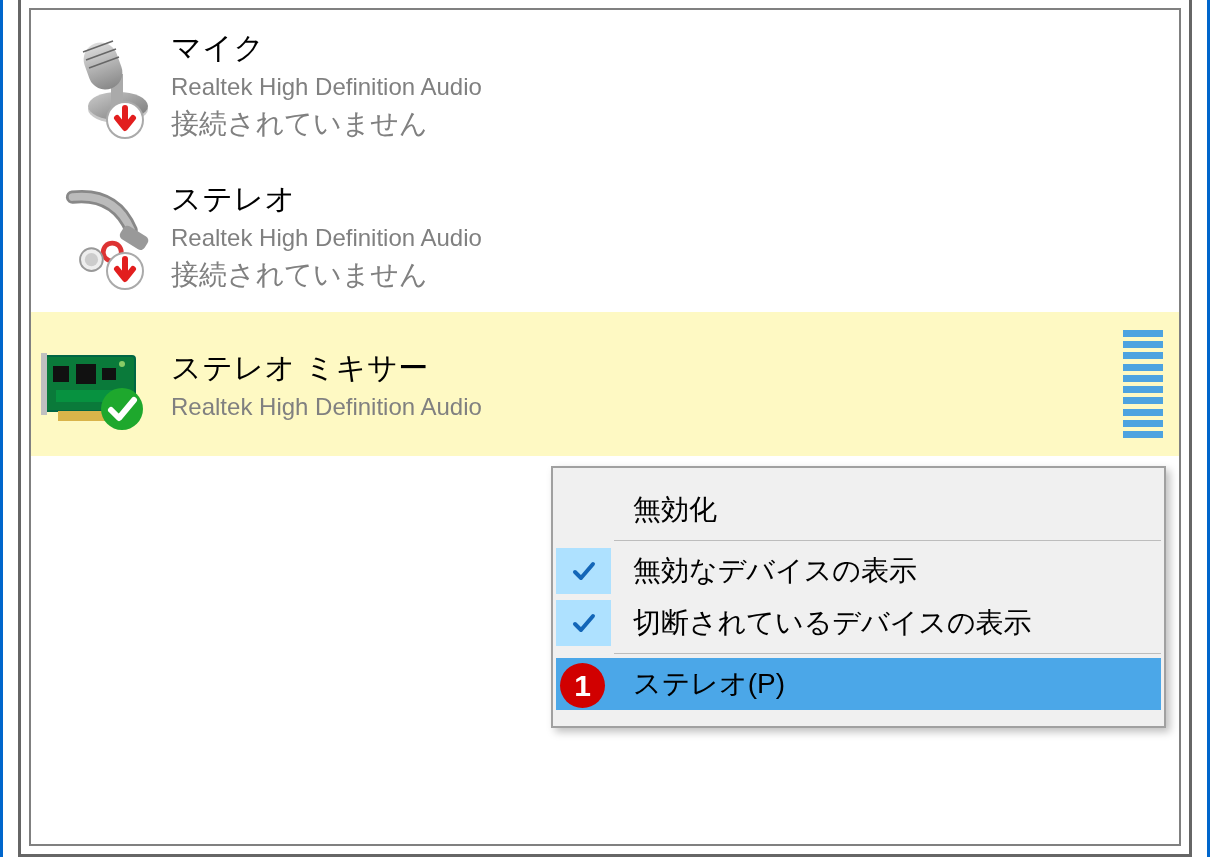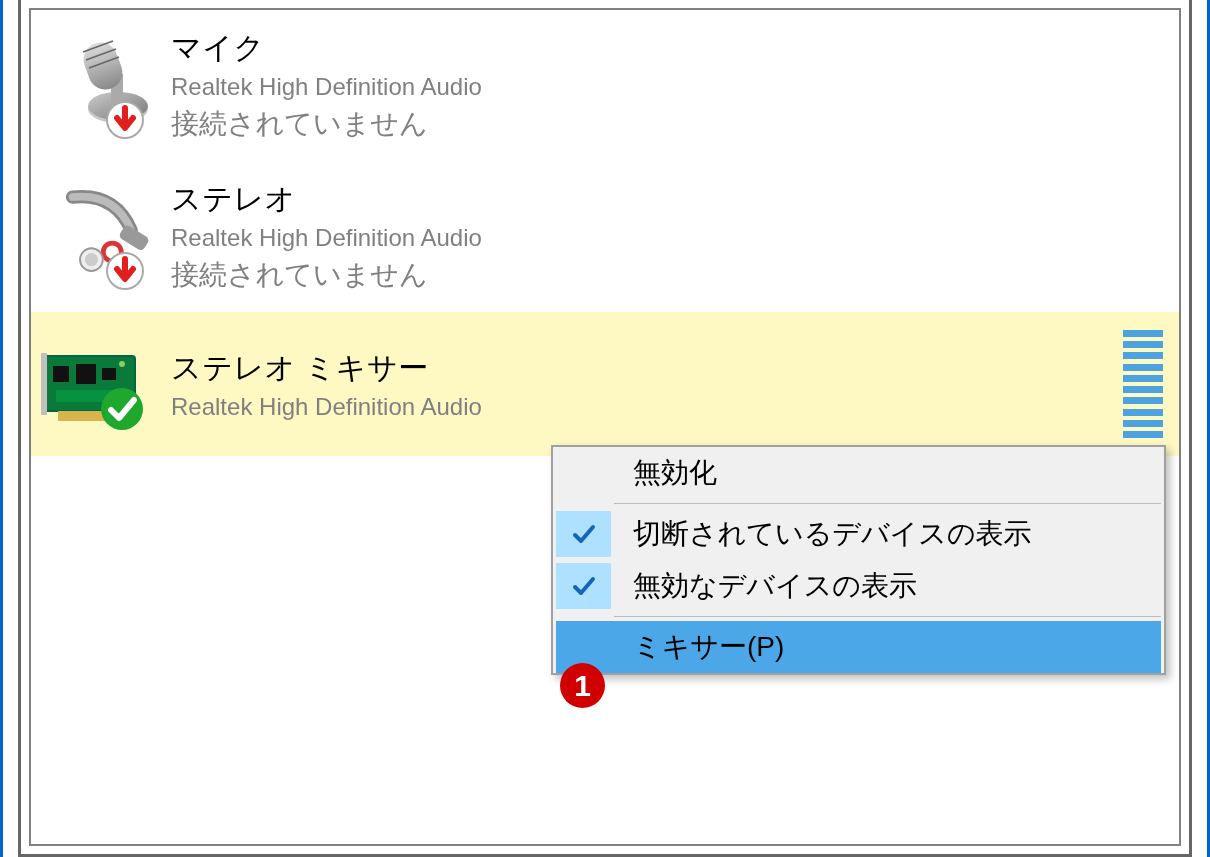--- a/index.html
+++ b/index.html
@@ -91,26 +91,26 @@
 }
 .icon-wrap { position: relative; }
 
 
 .mic-svg, .line-svg { width: 90px; height: 100px; }
 .card-svg { width: 115px; height: 88px; }
 
 .ctx-menu {
   position: absolute;
   left: 520px;
-  top: 435px;
+  top: 456px;
   width: 615px;
   background: #f0f0f0;
   border: 2px solid #a0a0a0;
   box-shadow: 4px 4px 8px rgba(0,0,0,0.25);
-  padding: 0 3px;
+  padding: 16px 3px;
 }
 .ctx-item {
   display: flex;
   align-items: center;
   height: 52px;
   position: relative;
 }
 .ctx-item.highlight {
   background: #4ba7e8;
 }
@@ -279,34 +279,34 @@
       <div class="ctx-check"></div>
       <div class="ctx-label">無効化</div>
     </div>
     <div class="ctx-sep"></div>
     <div class="ctx-item">
       <div class="ctx-check on">
         <svg class="check-svg" viewBox="0 0 28 28">
           <path d="M5 15 L11 21 L23 7" stroke="#1366b8" stroke-width="4" fill="none" stroke-linecap="round" stroke-linejoin="round"></path>
         </svg>
       </div>
-      <div class="ctx-label">切断されているデバイスの表示</div>
+      <div class="ctx-label">無効なデバイスの表示</div>
     </div>
     <div class="ctx-item">
       <div class="ctx-check on">
         <svg class="check-svg" viewBox="0 0 28 28">
           <path d="M5 15 L11 21 L23 7" stroke="#1366b8" stroke-width="4" fill="none" stroke-linecap="round" stroke-linejoin="round"></path>
         </svg>
       </div>
-      <div class="ctx-label">無効なデバイスの表示</div>
+      <div class="ctx-label">切断されているデバイスの表示</div>
     </div>
     <div class="ctx-sep"></div>
     <div class="ctx-item highlight">
       <div class="ctx-check"></div>
-      <div class="ctx-label">ミキサー(P)</div>
+      <div class="ctx-label">ステレオ(P)</div>
     </div>
   </div>
 
   <div class="callout">1</div>
 
 </div>
 </div>
 </div>
 
 </body></html>

